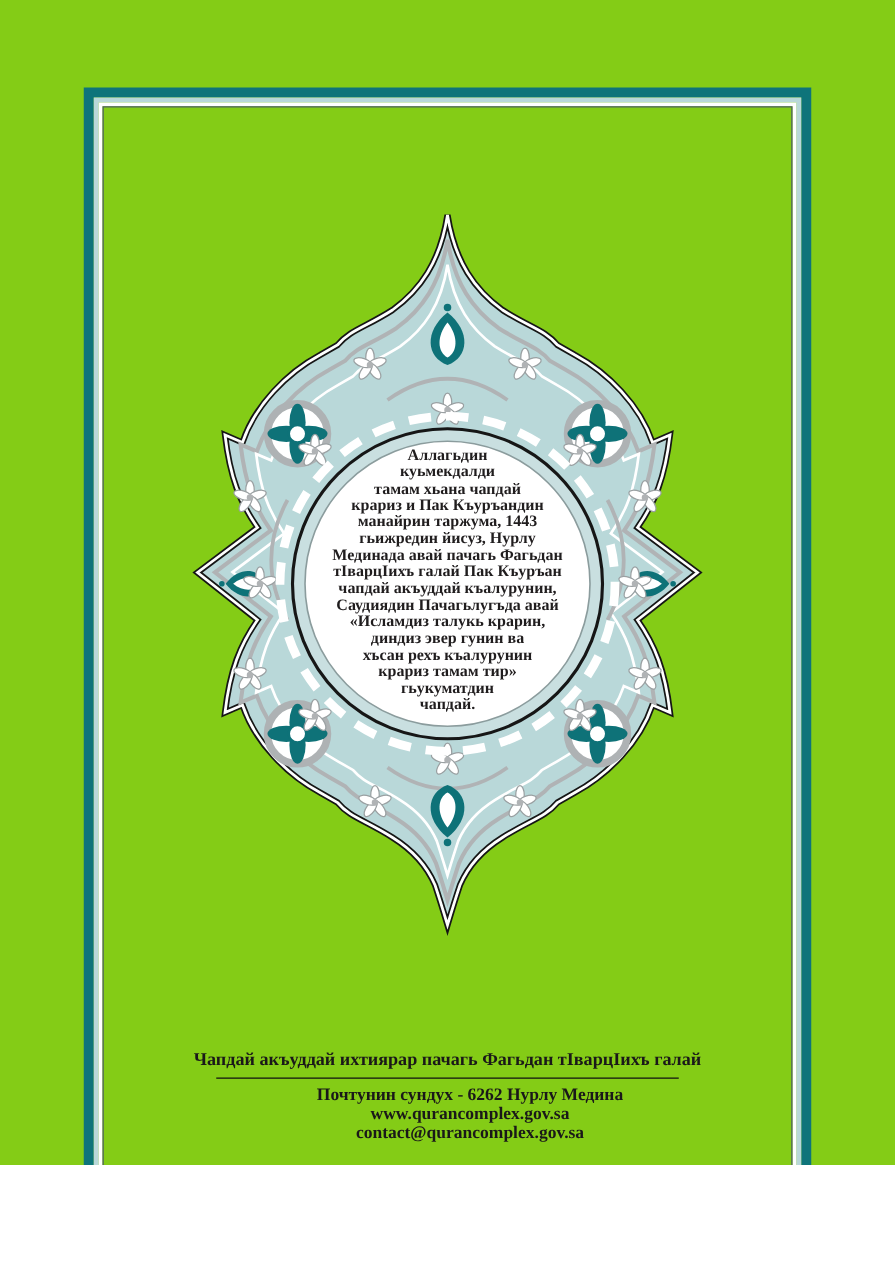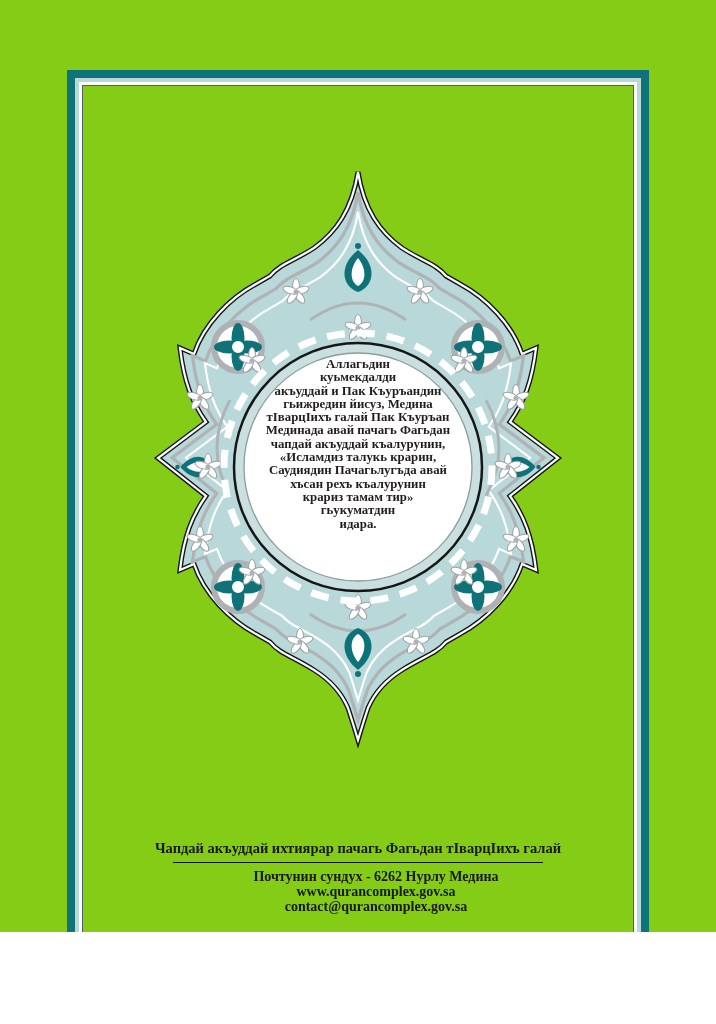--- a/index.html
+++ b/index.html
@@ -121,31 +121,34 @@
 
     <circle cx="278" cy="297" r="134" fill="none" stroke="#ffffff" stroke-width="7" stroke-dasharray="18 12"></circle>
 
     <circle cx="278" cy="297" r="124" fill="#c9dfe0" stroke="#161616" stroke-width="2.5"></circle>
     <circle cx="278" cy="297" r="114" fill="#ffffff" stroke="#8b9c9d" stroke-width="1.3"></circle>
   </svg>
 
   <div class="circle-text">
     <div>Аллагьдин</div>
     <div>куьмекдалди</div>
-    <div>акъуддай и Пак Къуръандин</div>
-    <div>гьижредин йисуз, Медина</div>
+    <div>тамам хьана чапдай</div>
+    <div>крариз и Пак Къуръандин</div>
+    <div>манайрин таржума, 1443</div>
+    <div>гьижредин йисуз, Нурлу</div>
+    <div>Мединада авай пачагь Фагьдан</div>
     <div>тӀварцӀихъ галай Пак Къуръан</div>
-    <div>Мединада авай пачагь Фагьдан</div>
     <div>чапдай акъуддай къалурунин,</div>
+    <div>Саудиядин Пачагьлугъда авай</div>
     <div>«Исламдиз талукь крарин,</div>
-    <div>Саудиядин Пачагьлугъда авай</div>
+    <div>диндиз эвер гунин ва</div>
     <div>хъсан рехъ къалурунин</div>
     <div>крариз тамам тир»</div>
     <div>гьукуматдин</div>
-    <div>идара.</div>
+    <div>чапдай.</div>
   </div>
 
   <div class="footer">
     <div class="imprint">Чапдай акъуддай ихтиярар пачагь Фагьдан тӀварцӀихъ галай</div>
     <hr class="divider">
     <div class="contact">Почтунин сундух - 6262 Нурлу Медина</div>
     <div class="contact">www.qurancomplex.gov.sa</div>
     <div class="contact">contact@qurancomplex.gov.sa</div>
   </div>
 

